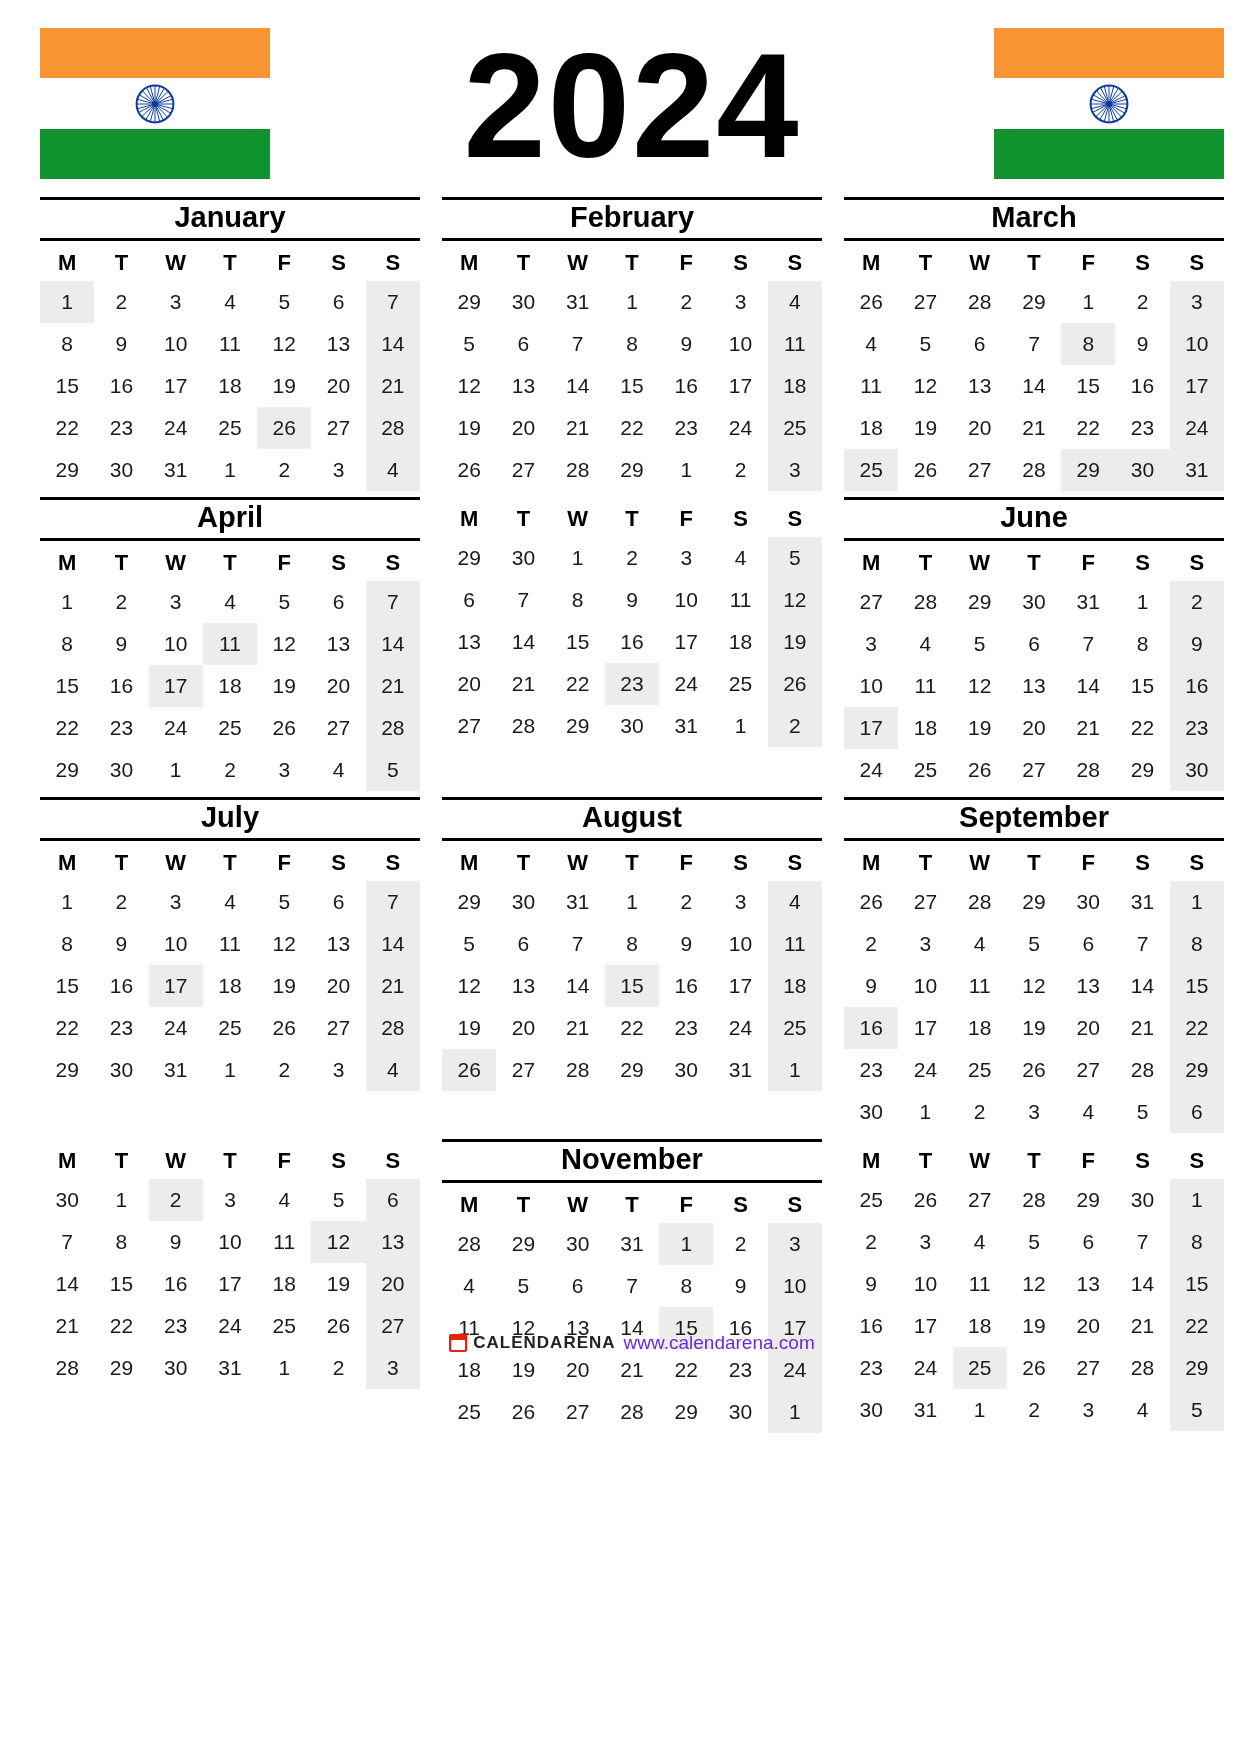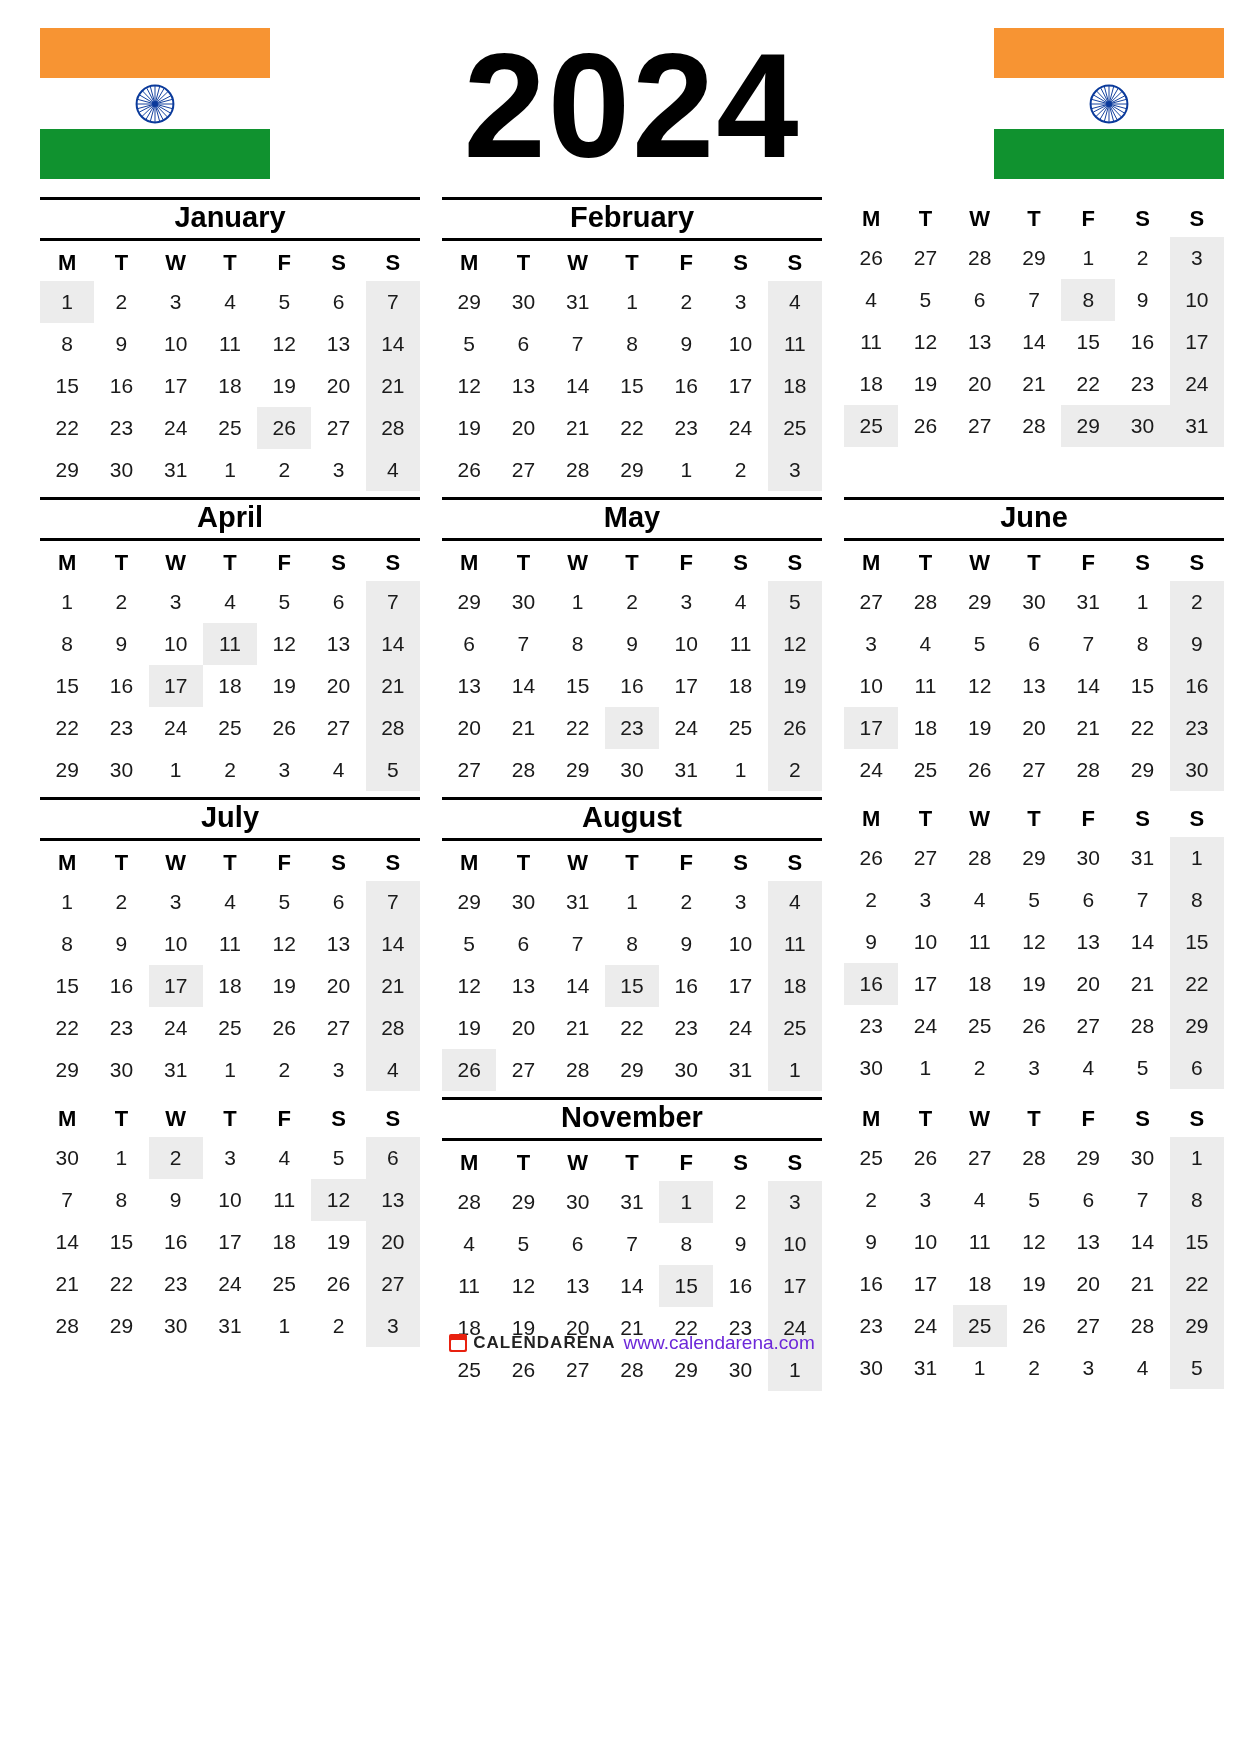--- a/index.html
+++ b/index.html
@@ -361,20 +361,21 @@
               <td class="">28</td>
               <td class="">29</td>
               <td class="muted">1</td>
               <td class="muted">2</td>
               <td class="col-sun muted">3</td>
             </tr>
           </tbody>
         </table>
       </div>
       <div class="month">
+        <div class="month-name">March</div>
         <table class="cal">
           <thead>
             <tr>
               <th>M</th>
               <th>T</th>
               <th>W</th>
               <th>T</th>
               <th>F</th>
               <th>S</th>
               <th class="sun">S</th>
@@ -486,21 +487,20 @@
               <td class="muted">1</td>
               <td class="muted">2</td>
               <td class="muted">3</td>
               <td class="muted">4</td>
               <td class="col-sun muted">5</td>
             </tr>
           </tbody>
         </table>
       </div>
       <div class="month">
-        <div class="month-name">May</div>
         <table class="cal">
           <thead>
             <tr>
               <th>M</th>
               <th>T</th>
               <th>W</th>
               <th>T</th>
               <th>F</th>
               <th>S</th>
               <th class="sun">S</th>
@@ -738,20 +738,21 @@
               <td class="">28</td>
               <td class="">29</td>
               <td class="">30</td>
               <td class="">31</td>
               <td class="col-sun muted">1</td>
             </tr>
           </tbody>
         </table>
       </div>
       <div class="month">
+        <div class="month-name">September</div>
         <table class="cal">
           <thead>
             <tr>
               <th>M</th>
               <th>T</th>
               <th>W</th>
               <th>T</th>
               <th>F</th>
               <th>S</th>
               <th class="sun">S</th>

